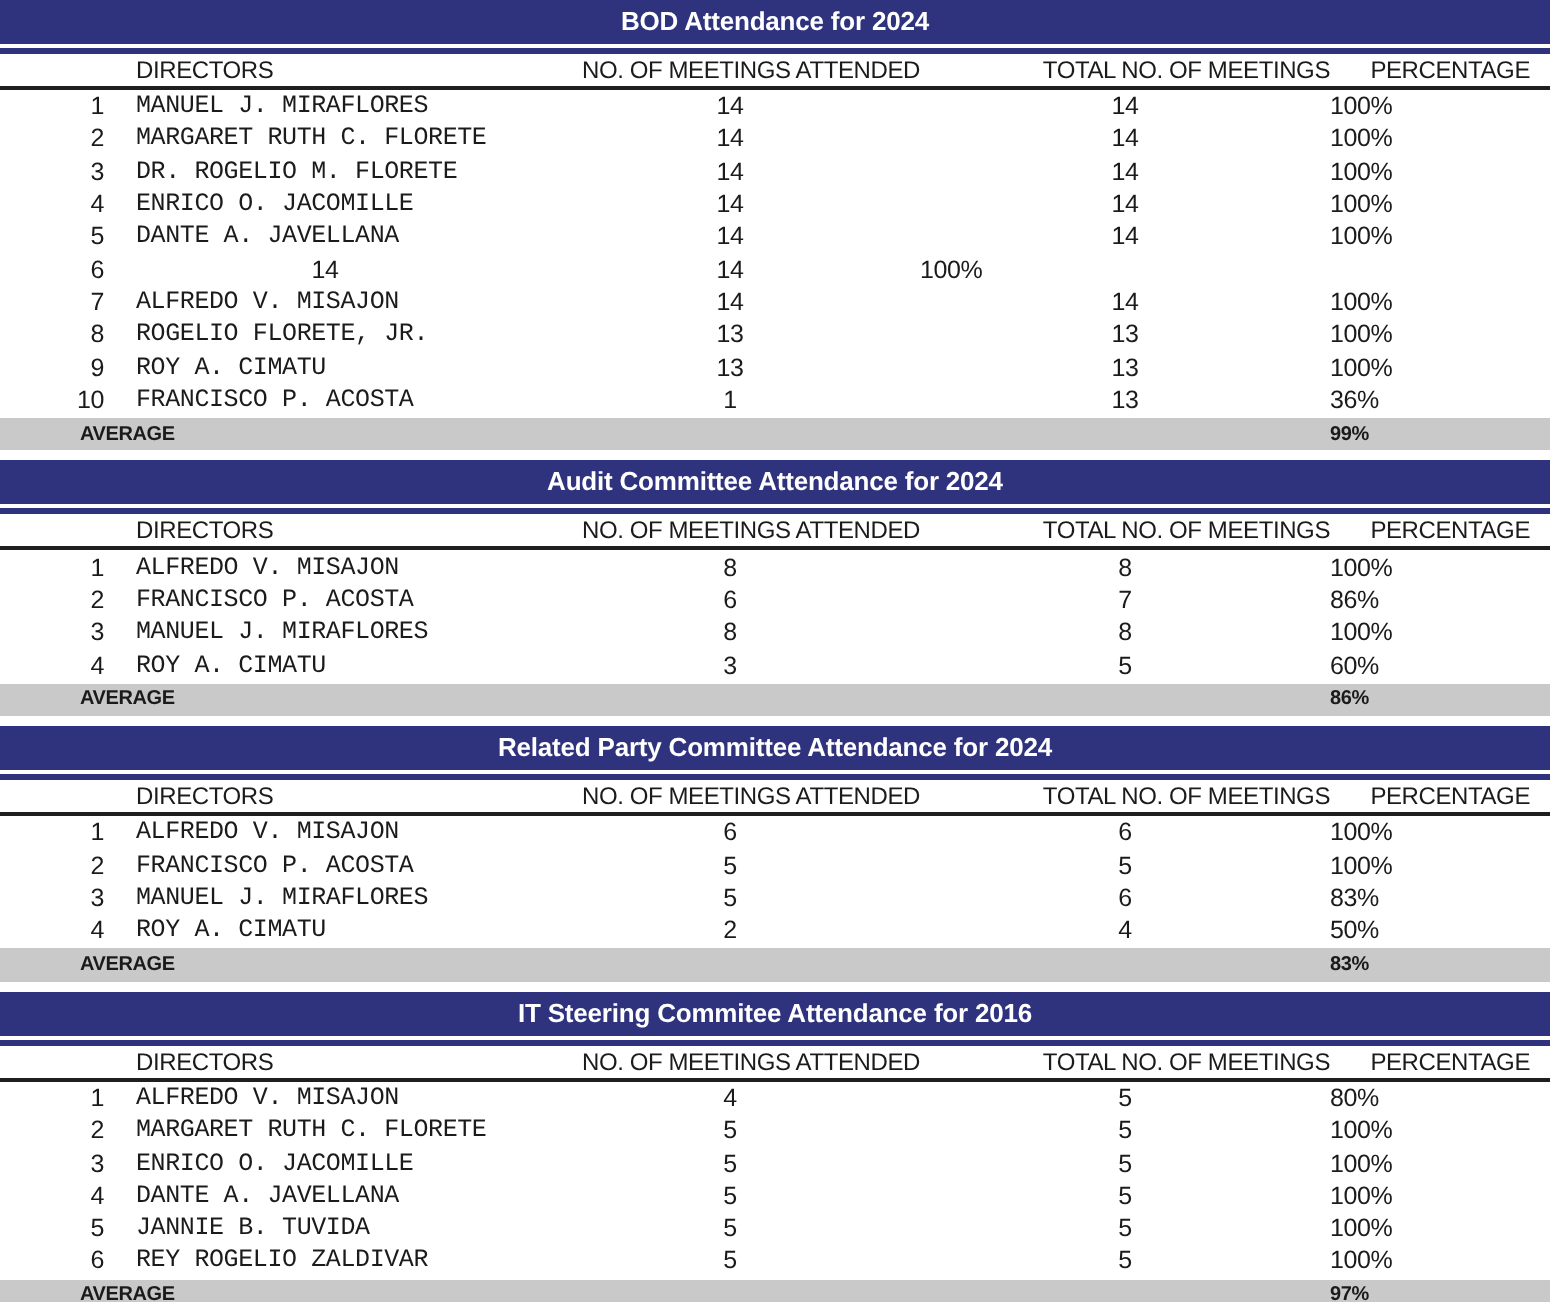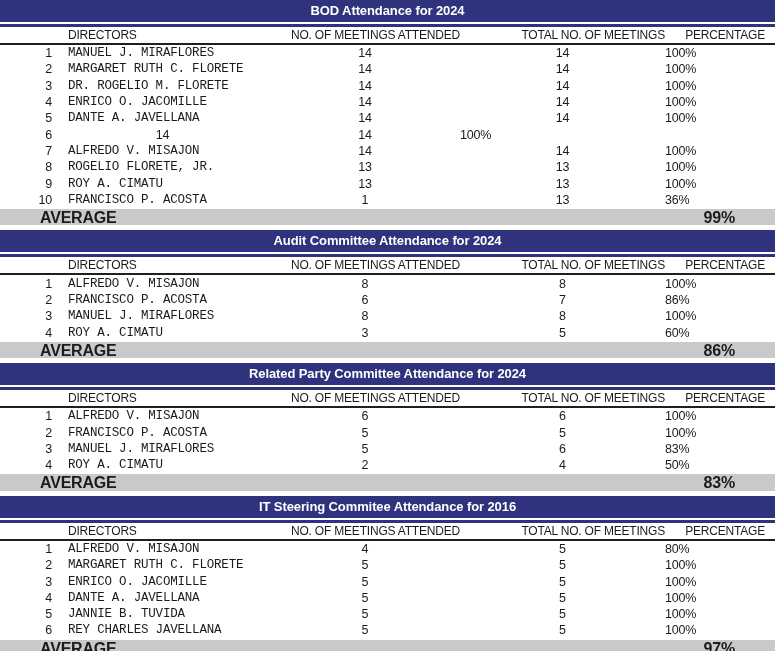--- a/index.html
+++ b/index.html
@@ -51,27 +51,27 @@
     font-size: 12.5px;
     letter-spacing: -0.2px;
   }
   .cell-num  { text-align: right; padding-right: 3px; }
   .cell-name { padding-left: 13px; white-space: nowrap; font-family: Liberation Mono, monospace; }
   .cell-att, .cell-total { text-align: center; }
   .cell-pct  { padding-right: 40px; }
   .average-row {
     background: var(--avg-gray);
     height: 16.5px;
-    font-size: 16px;
+    font-size: 10px;
     font-weight: bold;
     letter-spacing: -0.2px;
     margin-top: 1px;
   }
   .avg-label { grid-column: 1 / 5; padding-left: 40px; }
-  .avg-value { grid-column: 5 / 6; text-align: right; padding-right: 40px; }
+  .avg-value { grid-column: 5 / 6; padding-right: 40px; }
 </style>
 </head>
 <body>
 
 <main class="report">
   <section class="table-block">
     <div class="banner">BOD Attendance for 2024</div>
     <div class="grid header-row">
       <div class="hdr-num"></div>
       <div class="hdr-name">DIRECTORS</div>
@@ -306,21 +306,21 @@
   <div class="grid row">
     <div class="cell-num">5</div>
     <div class="cell-name">JANNIE B. TUVIDA</div>
     <div class="cell-att">5</div>
     <div class="cell-total">5</div>
     <div class="cell-pct">100%</div>
   </div>
 
   <div class="grid row">
     <div class="cell-num">6</div>
-    <div class="cell-name">REY CHARLES JAVELLANA</div>
+    <div class="cell-name">REY ROGELIO ZALDIVAR</div>
     <div class="cell-att">5</div>
     <div class="cell-total">5</div>
     <div class="cell-pct">100%</div>
   </div>
 </div>
     <div class="grid average-row">
       <div class="avg-label">AVERAGE</div>
       <div class="avg-value">97%</div>
     </div>
   </section>

